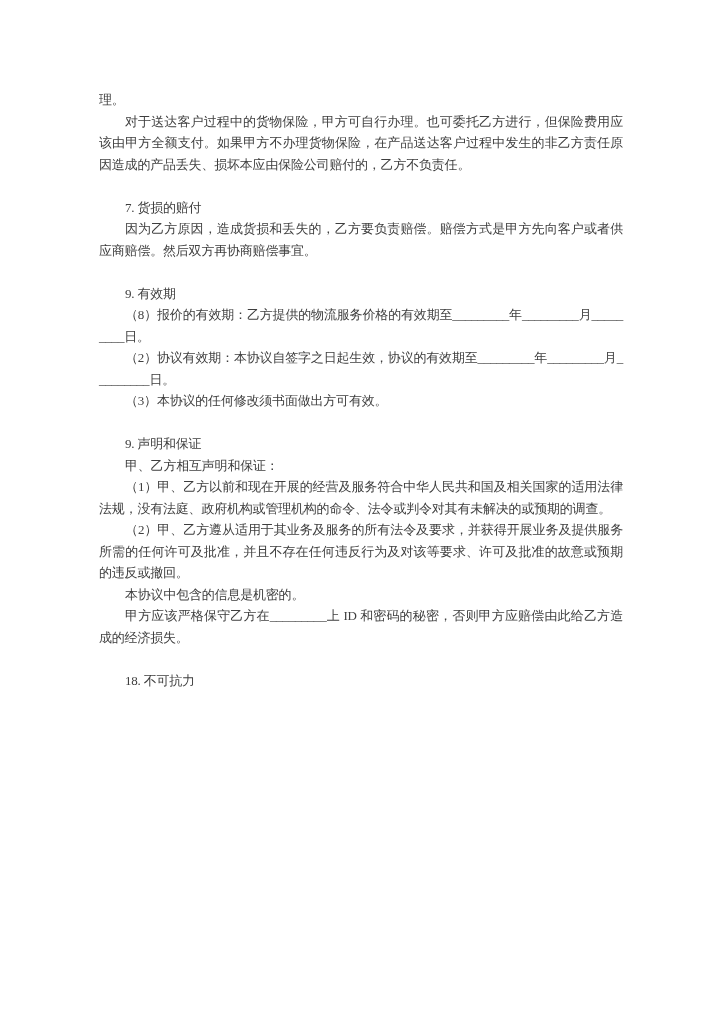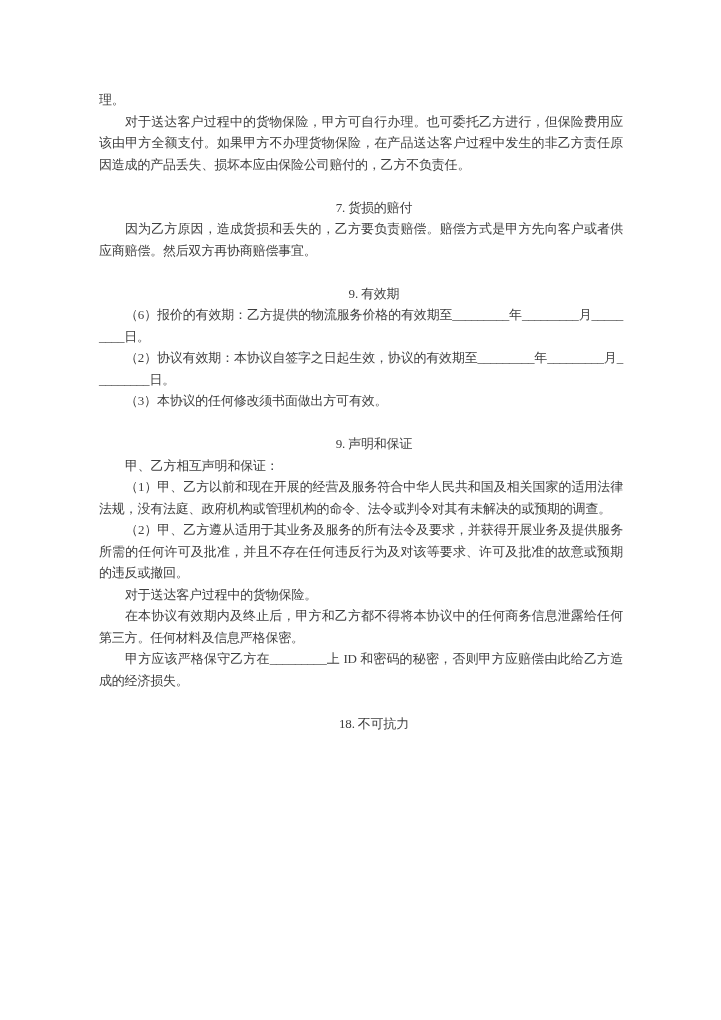--- a/index.html
+++ b/index.html
@@ -27,38 +27,37 @@
     padding: 0;
     text-align: justify;
     word-break: break-all;
   }
   .doc-body p.indent {
     text-indent: 2em;
   }
   .doc-body p.heading {
     margin-top: 21.5px;
     text-indent: 2em;
-    text-align: center;
+    text-align: left;
   }
 </style>
 </head>
 <body>
 
 <div class="page" style="--page-bg: #ffffff; --text-color: #3e3e3e;">
   <div class="doc-body">
       <p class="">理。</p>
       <p class=" indent">对于送达客户过程中的货物保险，甲方可自行办理。也可委托乙方进行，但保险费用应该由甲方全额支付。如果甲方不办理货物保险，在产品送达客户过程中发生的非乙方责任原因造成的产品丢失、损坏本应由保险公司赔付的，乙方不负责任。</p>
       <p class="heading">7. 货损的赔付</p>
       <p class=" indent">因为乙方原因，造成货损和丢失的，乙方要负责赔偿。赔偿方式是甲方先向客户或者供应商赔偿。然后双方再协商赔偿事宜。</p>
       <p class="heading">9. 有效期</p>
-      <p class=" indent">（6）报价的有效期：乙方提供的物流服务价格的有效期至_________年_________月_________日。</p>
+      <p class=" indent">（8）报价的有效期：乙方提供的物流服务价格的有效期至_________年_________月_________日。</p>
       <p class=" indent">（2）协议有效期：本协议自签字之日起生效，协议的有效期至_________年_________月_________日。</p>
       <p class=" indent">（3）本协议的任何修改须书面做出方可有效。</p>
       <p class="heading">9. 声明和保证</p>
       <p class=" indent">甲、乙方相互声明和保证：</p>
       <p class=" indent">（1）甲、乙方以前和现在开展的经营及服务符合中华人民共和国及相关国家的适用法律法规，没有法庭、政府机构或管理机构的命令、法令或判令对其有未解决的或预期的调查。</p>
       <p class=" indent">（2）甲、乙方遵从适用于其业务及服务的所有法令及要求，并获得开展业务及提供服务所需的任何许可及批准，并且不存在任何违反行为及对该等要求、许可及批准的故意或预期的违反或撤回。</p>
-      <p class=" indent">对于送达客户过程中的货物保险。</p>
-      <p class=" indent">在本协议有效期内及终止后，甲方和乙方都不得将本协议中的任何商务信息泄露给任何第三方。任何材料及信息严格保密。</p>
+      <p class=" indent">本协议中包含的信息是机密的。</p>
       <p class=" indent">甲方应该严格保守乙方在_________上 ID 和密码的秘密，否则甲方应赔偿由此给乙方造成的经济损失。</p>
       <p class="heading">18. 不可抗力</p>
     </div>
 </div>
 
 </body></html>

